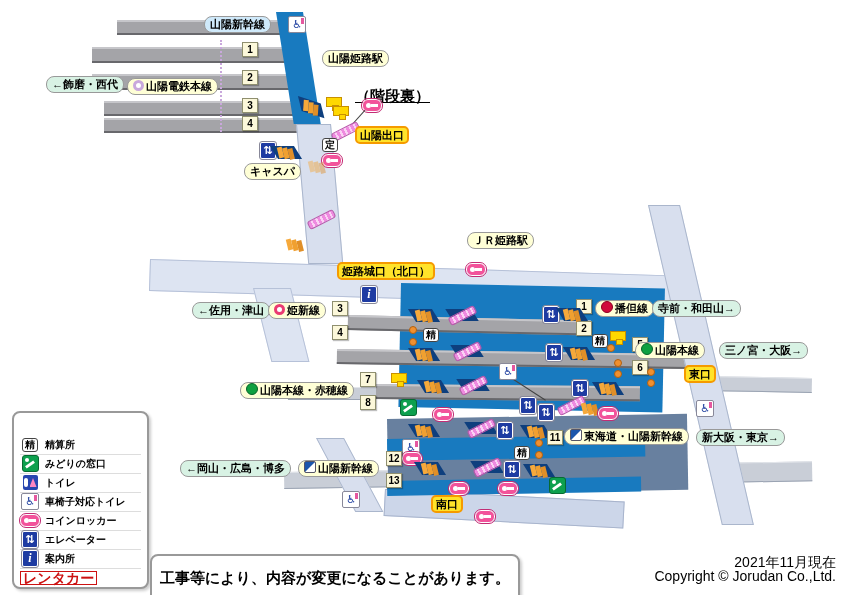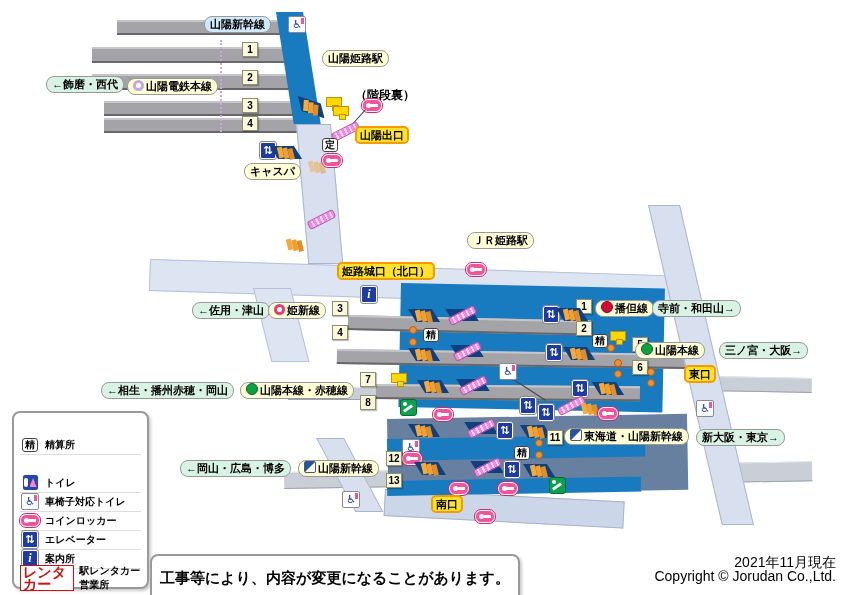--- a/index.html
+++ b/index.html
@@ -16,21 +16,21 @@
   .dotline{position:absolute;border-left:2px dotted #c9a8dc;width:0;}
   .leader{position:absolute;height:1px;background:#444;transform-origin:left center;}
   
   .lbl{position:absolute;height:15px;line-height:15px;padding:0 5px;border-radius:8px;
        font-weight:bold;font-size:11px;white-space:nowrap;border:1px solid #999;color:#000;}
   .lbl.cream{background:#ffffd6;}
   .lbl.green{background:#d8f2e4;}
   .lbl.lblue{background:#cfe9fa;}
   .exitlbl{position:absolute;background:#ffe32a;border:2px solid #f59a00;border-radius:5px;
        font-weight:bold;font-size:11px;line-height:14px;height:14px;padding:0 3px;white-space:nowrap;color:#000;}
-  .plain{position:absolute;font-size:12px;font-weight:bold;color:#000;white-space:nowrap;}
+  .plain{position:absolute;font-size:15px;font-weight:bold;color:#000;white-space:nowrap;text-decoration:underline;}
   .num{position:absolute;width:14px;height:13px;background:#fcf8da;border:1px solid #8f8f6f;
        font-weight:bold;font-size:10px;text-align:center;line-height:13px;color:#000;box-shadow:1px 1px 1px rgba(0,0,0,.25);}
   .sbox{position:absolute;background:#fff;border:1px solid #444;border-radius:3px;font-weight:bold;
        font-size:10px;line-height:12px;height:12px;padding:0 2px;color:#000;}
   
   .mark{display:inline-block;vertical-align:-1px;margin-right:2px;}
   .mk-red{width:10px;height:10px;border-radius:50%;background:#d10a3c;border:1px solid #8c0020;}
   .mk-grn{width:10px;height:10px;border-radius:50%;background:#0fa040;border:1px solid #07632a;}
   .mk-kishin{width:5px;height:5px;border-radius:50%;background:#fff;border:3px solid #ea3a72;}
   .mk-dent{width:5px;height:5px;border-radius:50%;background:#fff;border:3px solid #c9a8dc;}
@@ -178,21 +178,20 @@
   <div class="icon-esc" style="left:452px;top:344px;"></div>
   <div class="elev" style="left:546px;top:344px;">⇅</div>
   <div class="icon-stairs" style="left:567px;top:346px;"></div>
   <div class="leader" style="left:512px;top:378px;width:40px;transform:rotate(33deg);"></div>
   <div class="wc" style="left:499px;top:363px;">♿</div>
   <div class="dot" style="left:614px;top:359px;"></div>
   <div class="dot" style="left:614px;top:370px;"></div>
   <div class="dot" style="left:647px;top:368px;"></div>
   <div class="dot" style="left:647px;top:379px;"></div>
 
-  <div class="lbl green" style="left:101px;top:382px;">←相生・播州赤穂・岡山</div>
   <div class="lbl cream" style="left:240px;top:382px;"><span class="mark mk-grn"></span><span>山陽本線・赤穂線</span></div>
   <div class="num" style="left:360px;top:372px;">7</div>
   <div class="num" style="left:360px;top:395px;">8</div>
   <div class="tmach" style="left:391px;top:373px;"></div>
 
   <div class="icon-stairs" style="left:421px;top:379px;"></div>
   <div class="icon-esc" style="left:458px;top:378px;"></div>
   <div class="elev" style="left:572px;top:380px;">⇅</div>
   <div class="icon-stairs" style="left:596px;top:381px;"></div>
   <div class="mid" style="left:400px;top:399px;"></div>
@@ -235,20 +234,26 @@
   <div class="exitlbl" style="left:431px;top:495px;">南口</div>
   <div class="lock" style="left:475px;top:510px;"></div>
 
   <div id="legend">
     <div class="leg-row" style="top:22px;">
       <span class="leg-ic">
           <span class="sbox">精</span>
         </span>
       <span>精算所</span>
       </div>
+    <div class="leg-row" style="top:41px;">
+      <span class="leg-ic">
+          <span class="mid"></span>
+        </span>
+      <span>みどりの窓口</span>
+      </div>
     <div class="leg-row" style="top:60px;">
       <span class="leg-ic">
           <span class="toilet">
             <span class="man"></span>
             <span class="woman"></span>
           </span>
         </span>
       <span>トイレ</span>
       </div>
     <div class="leg-row" style="top:79px;">
@@ -270,21 +275,20 @@
       <span>エレベーター</span>
       </div>
     <div class="leg-row" style="top:136px;">
       <span class="leg-ic">
           <span class="info">i</span>
         </span>
       <span>案内所</span>
       </div>
     <div class="leg-row" style="top:155px;">
       <span class="rental">レンタカー</span>
-      <span>駅レンタカー営業所</span>
       </div>
   </div>
 
   <div id="notice">工事等により、内容が変更になることがあります。</div>
   <div class="footer-line" style="top:554px;">2021年11月現在</div>
   <div class="footer-line" style="top:568px;">Copyright © Jorudan Co.,Ltd.</div>
 
 </div>
 
 </body></html>

